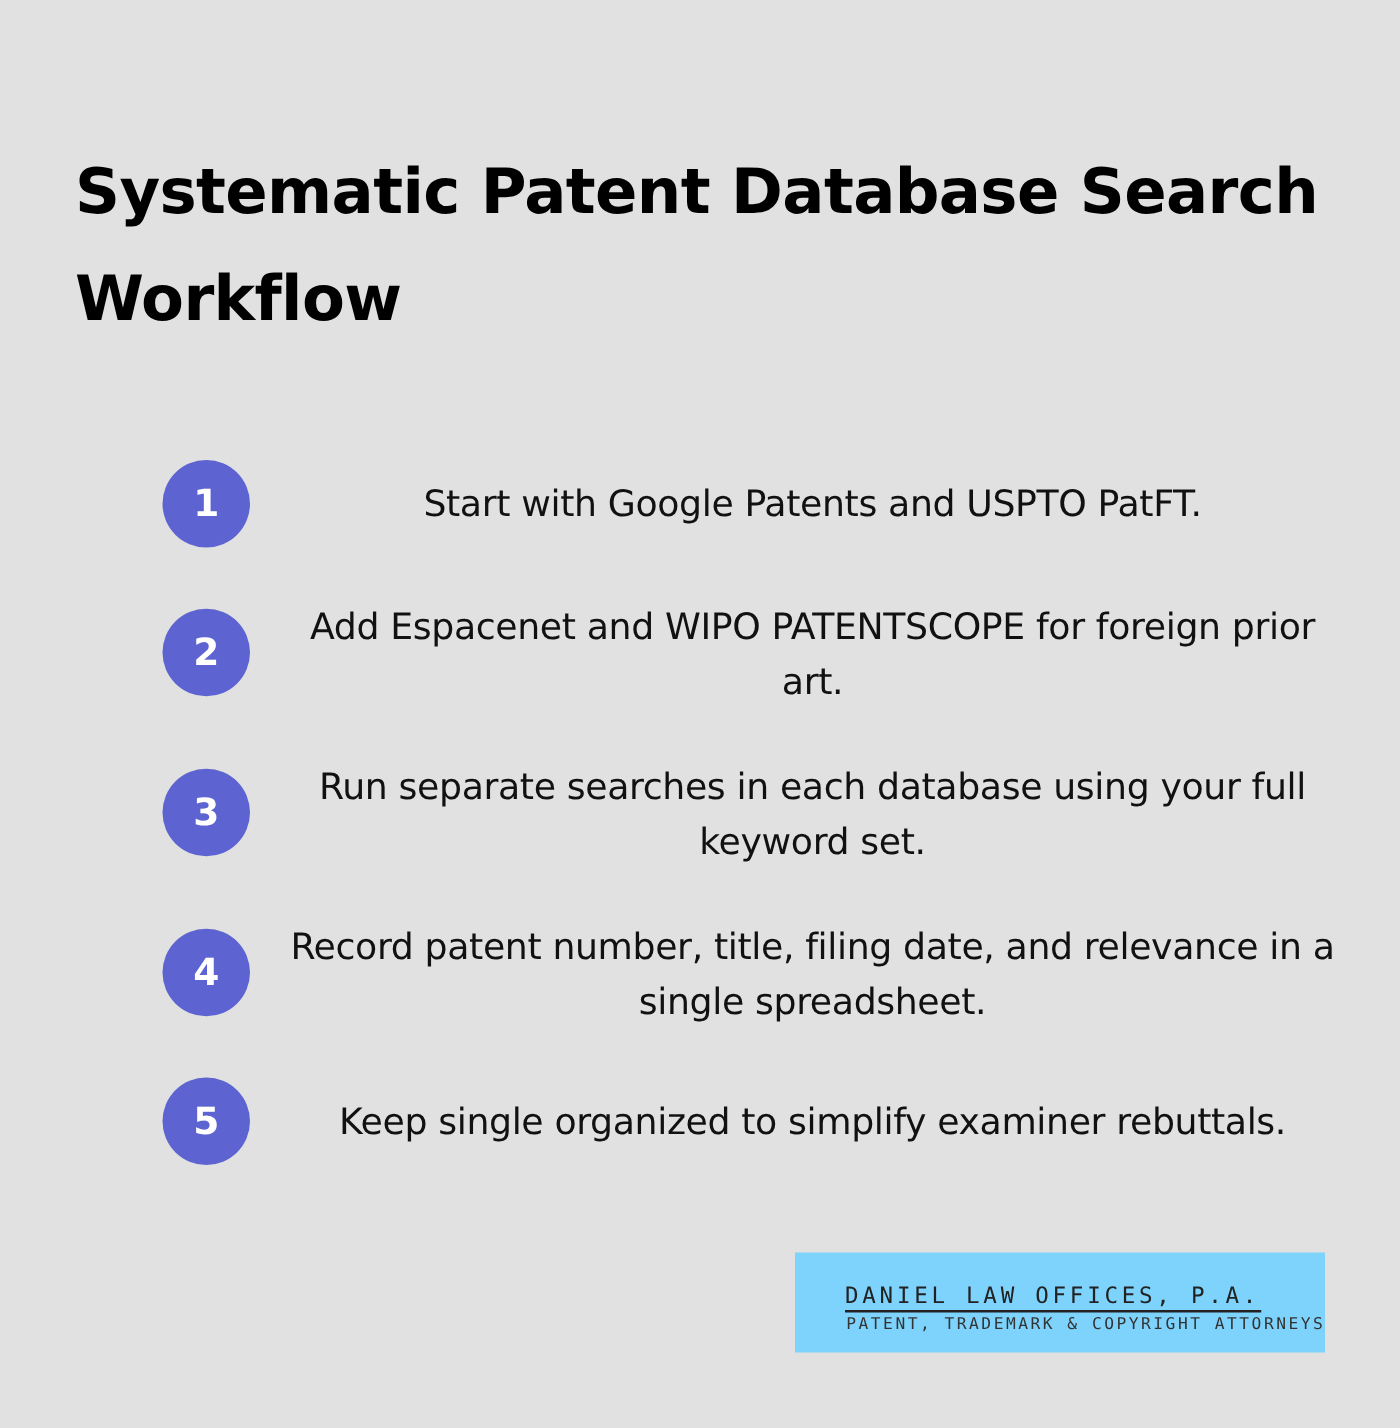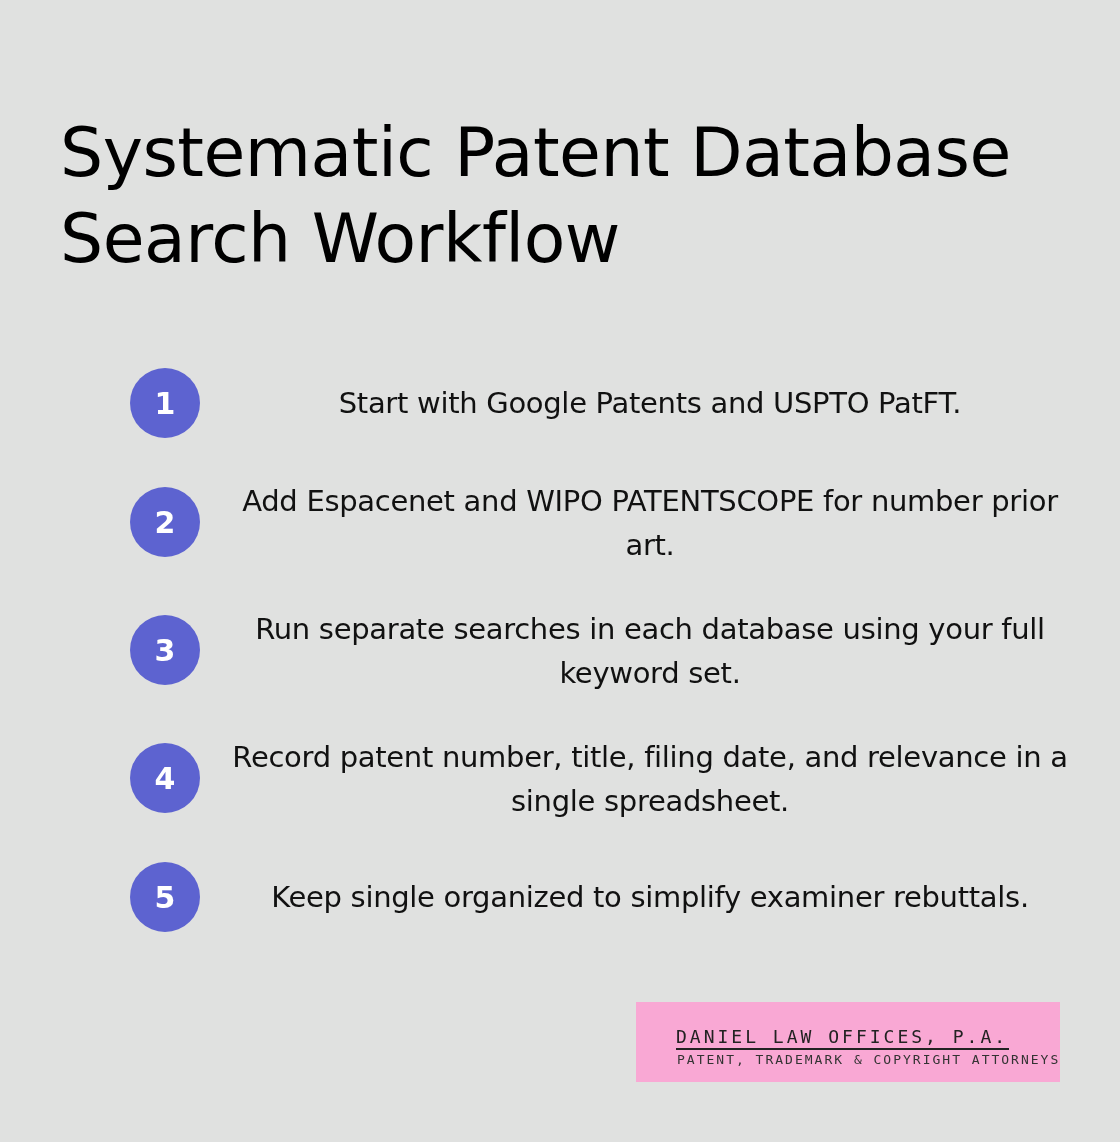--- a/index.html
+++ b/index.html
@@ -2,35 +2,35 @@
 <html><head>
 <meta charset="utf-8">
 <style>
   html, body { margin:0; padding:0; }
   body {
     width:1120px; height:1142px; background:#e0e1e0; position:relative; overflow:hidden;
     font-family:"DejaVu Sans","Liberation Sans",sans-serif; color:#000;
   }
   .title {
     position:absolute; left:60px; top:110px; width:1000px;
-    font-size:68px; font-weight:normal; line-height:86px; letter-spacing:-0.5px;
+    font-size:50px; font-weight:bold; line-height:86px; letter-spacing:-0.5px;
   }
   .step { position:absolute; left:130px; width:940px; }
   .num {
     position:absolute; left:0; width:70px; height:70px; border-radius:50%;
     background:#5d63d0; color:#fff; font-weight:bold; font-size:30px;
     display:flex; align-items:center; justify-content:center;
   }
   .txt {
     position:absolute; left:100px; width:840px; font-size:29px; line-height:44px; color:#111;
     letter-spacing:-0.3px;
     text-align:center;
   }
   .logo {
-    position:absolute; left:636px; top:1002px; width:424px; height:80px; background:#f9a8d4;
+    position:absolute; left:636px; top:1002px; width:424px; height:80px; background:#7dd3fc;
   }
   .logo-main {
     position:absolute; left:40px; top:24px; font-size:18px; letter-spacing:3px; color:#222;
     font-family:"DejaVu Sans Mono","Liberation Mono",monospace; white-space:nowrap;
   }
   .logo-rule { position:absolute; left:40px; top:46px; width:333px; height:2px; background:#222; }
   .logo-sub {
     position:absolute; left:41px; top:50px; font-size:13px; letter-spacing:2px; color:#333;
     font-family:"DejaVu Sans Mono","Liberation Mono",monospace; white-space:nowrap;
   }
@@ -39,21 +39,21 @@
 <body>
 
 <div class="title">Systematic Patent Database Search Workflow</div>
 
 <div class="step" style="top:368px">
   <div class="num">1</div>
   <div class="txt" style="top:13px">Start with Google Patents and USPTO PatFT.</div>
 </div>
 <div class="step" style="top:487px">
   <div class="num">2</div>
-  <div class="txt" style="top:-8px">Add Espacenet and WIPO PATENTSCOPE for number prior art.</div>
+  <div class="txt" style="top:-8px">Add Espacenet and WIPO PATENTSCOPE for foreign prior art.</div>
 </div>
 <div class="step" style="top:615px">
   <div class="num">3</div>
   <div class="txt" style="top:-8px">Run separate searches in each database using your full keyword set.</div>
 </div>
 <div class="step" style="top:743px">
   <div class="num">4</div>
   <div class="txt" style="top:-8px">Record patent number, title, filing date, and relevance in a single spreadsheet.</div>
 </div>
 <div class="step" style="top:862px">

